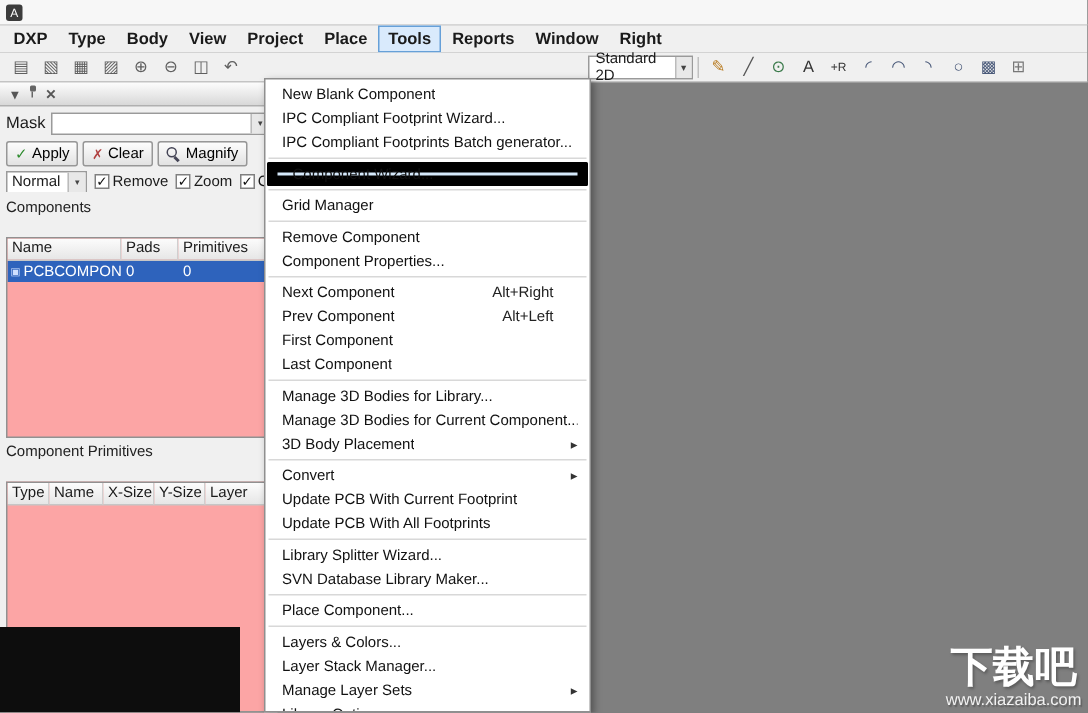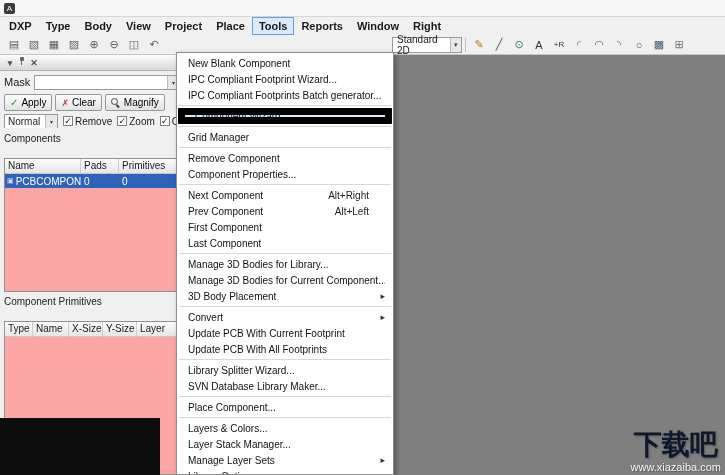--- a/index.html
+++ b/index.html
@@ -62,21 +62,21 @@
   .c-name { width:76px; display:flex; align-items:center; gap:2px; padding-left:2px; overflow:hidden; white-space:nowrap; }
   .c-ic { font-size:7px; color:#cfe0ff; }
   .c-pads { width:38px; padding-left:3px; }
   .c-prims { flex:1; padding-left:3px; }
 
   .black-area { position:absolute; left:0; bottom:0; width:160px; height:57px; background:#0d0d0d; }
 
   
   #canvas { position:absolute; left:185px; top:55px; right:0; bottom:0; background:#7f7f7f; }
   #watermark { position:absolute; right:4px; bottom:2px; text-align:center; line-height:1.1; }
-  .wm1 { font-size:28px; font-weight:bold; color:#0f172a; text-shadow:1px 1px 2px #5a5a5a; }
+  .wm1 { font-size:28px; font-weight:bold; color:#ffffff; text-shadow:1px 1px 2px #5a5a5a; }
   .wm2 { font-size:11px; color:#f2f2f2; text-shadow:1px 1px 1px #5a5a5a; }
 
   
   #tools-menu { position:absolute; left:176px; top:52px; width:218px; bottom:0; background:#fff; border:1px solid #8f8f8f; box-shadow:2px 2px 5px rgba(0,0,0,0.35); z-index:50; padding-top:2px; overflow:hidden; }
   .menu-item { height:16px; display:flex; align-items:center; padding:0 8px 0 11px; font-size:10px; color:#111; white-space:nowrap; cursor:default; }
   .menu-item.hl { background:#d5e9fb; border:7px solid #000000; margin:0 1px; padding:0 7px 0 10px; border-radius:1px; }
   .mi-label { overflow:hidden; }
   .mi-short { margin-left:auto; padding-right:16px; color:#222; }
   .mi-arrow { margin-left:auto; font-size:9px; color:#333; }
   .menu-sep { height:1px; background:#d8d8d8; margin:2px 2px; }

